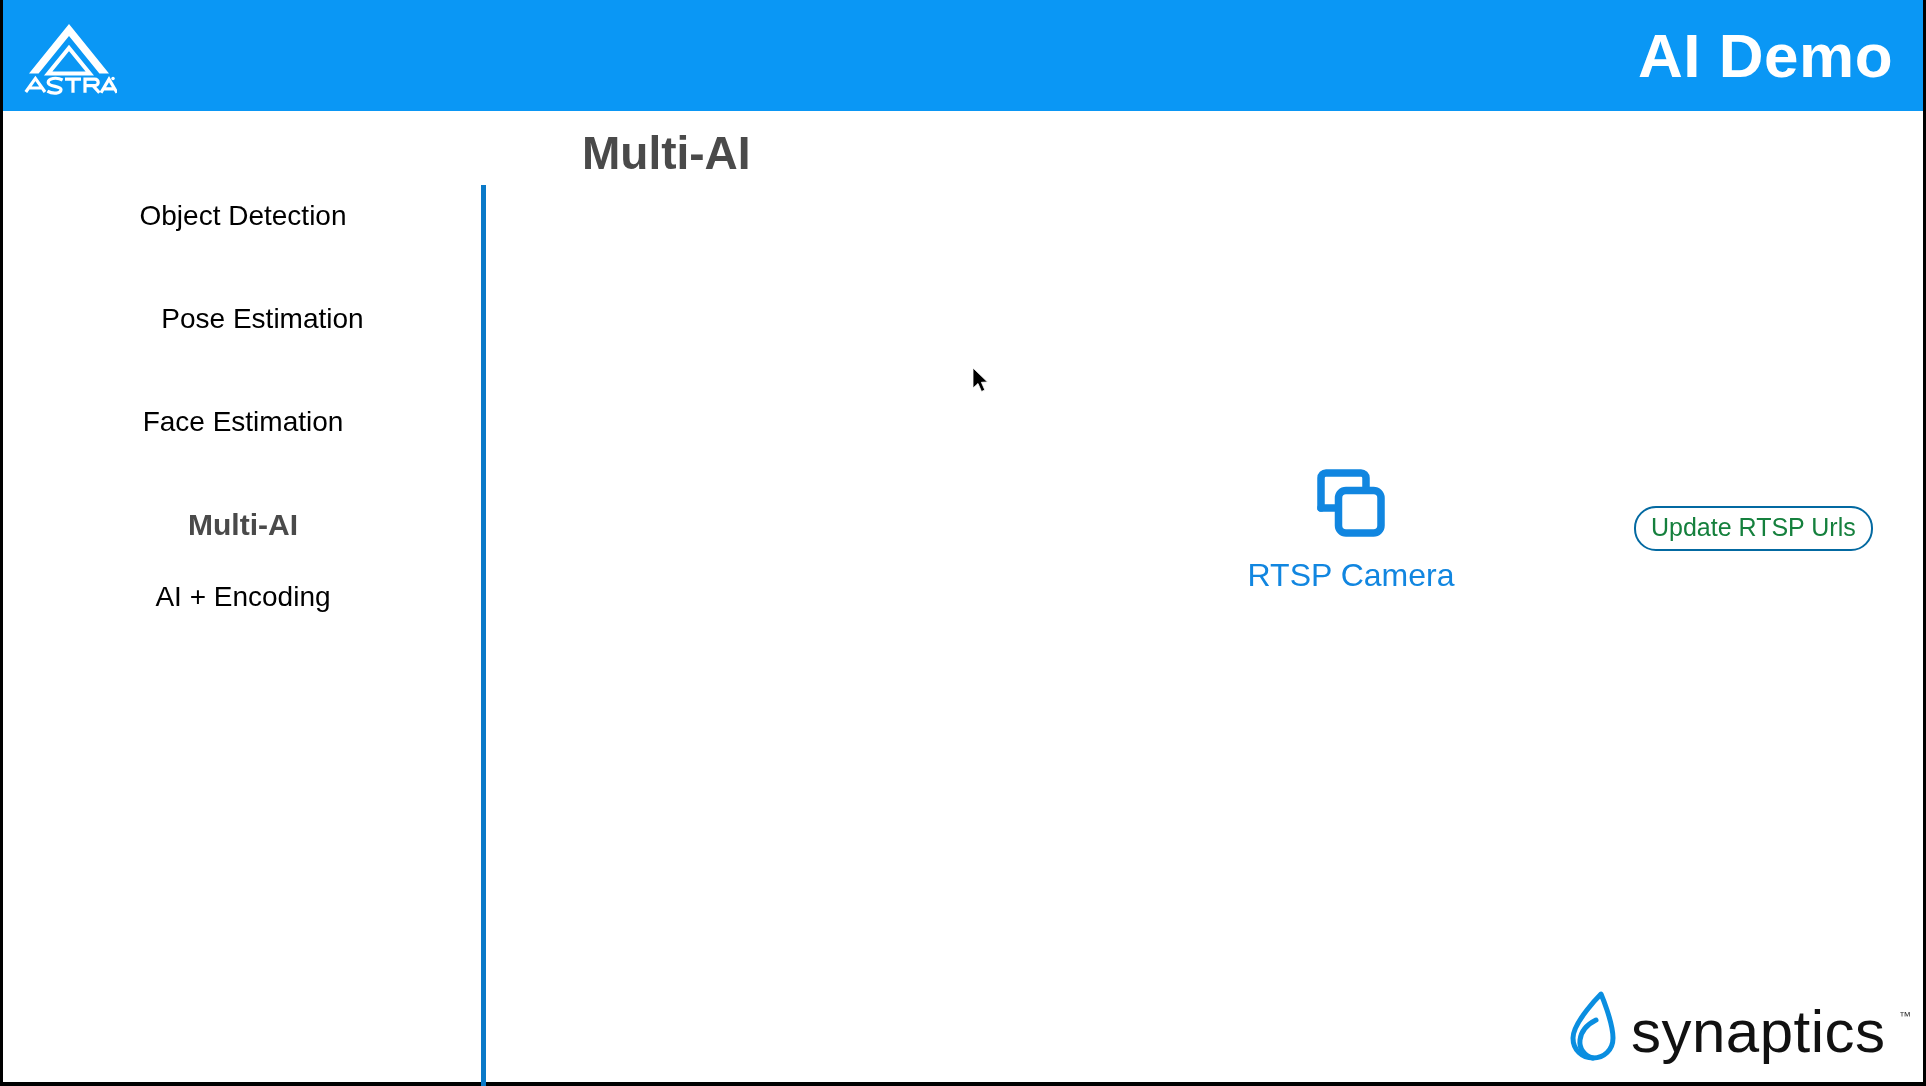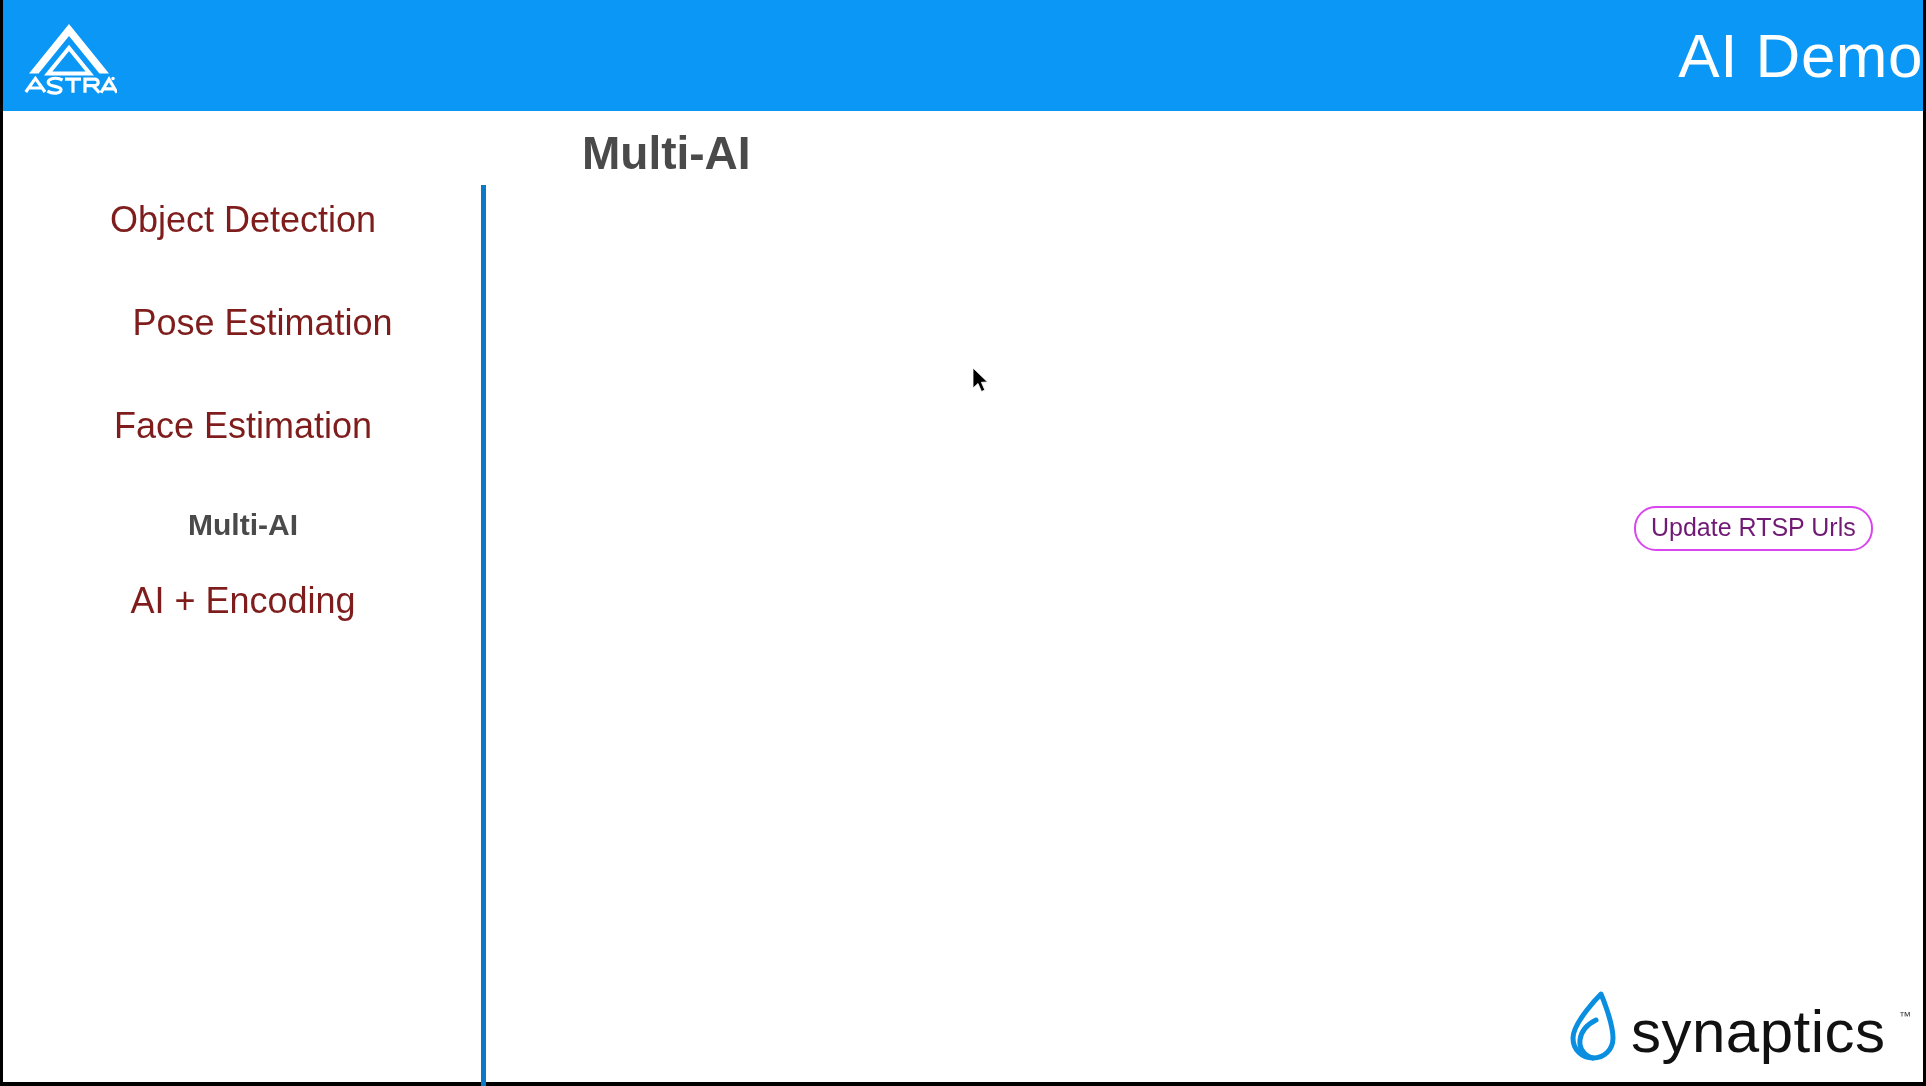--- a/index.html
+++ b/index.html
@@ -43,22 +43,23 @@
   }
   .brand-logo {
     margin-left: 18px;
     width: 96px;
     height: 82px;
     display: block;
   }
   .header-title {
     color: #ffffff;
     font-size: 62px;
-    font-weight: 400;
+    font-weight: 700;
     letter-spacing: 0.5px;
+    margin-right: 30px;
     line-height: 1;
     white-space: nowrap;
   }
 
   
   .body-area {
     position: absolute;
     left: 0;
     top: 111px;
     right: 0;
@@ -77,22 +78,22 @@
   .sidebar-list {
     position: absolute;
     left: 0;
     top: 0;
     width: 480px;
   }
   .nav-item {
     display: block;
     width: 100%;
     text-align: center;
-    color: #7f1d1d;
-    font-size: 36px;
+    color: #000000;
+    font-size: 28px;
     font-weight: 400;
     background: transparent;
     border: 0;
     padding: 0;
     font-family: "Liberation Sans", sans-serif;
     white-space: nowrap;
     line-height: 1;
   }
   .nav-item.active {
     color: #4a4a4a;
@@ -162,24 +163,24 @@
     line-height: 1;
     white-space: nowrap;
   }
 
   
   .pill-button {
     position: absolute;
     left: 1148px;
     top: 395px;
     padding: 7px 15px 9px 15px;
-    border: 2px solid #d946ef;
+    border: 2px solid #0369a1;
     border-radius: 22px;
     background: #ffffff;
-    color: #701a75;
+    color: #15803d;
     font-size: 25px;
     font-family: "Liberation Sans", sans-serif;
     line-height: 1;
     white-space: nowrap;
   }
 
   
   .corp-logo {
     position: absolute;
     right: 8px;
@@ -241,20 +242,28 @@
 
     </nav>
 
     <div class="divider"></div>
 
     <main class="main">
 
       <div class="page-title">Multi-AI</div>
 
 
+      <button class="tile tile-rtsp">
+        <svg class="tile-icon" viewBox="0 0 64 64" aria-hidden="true">
+          <path d="M8 36 L8 12 C8 9.8 9.8 8 12 8 L40 8 C42.2 8 44 9.8 44 12 L44 20" fill="none" stroke="#1186e0" stroke-width="6" stroke-linecap="round" stroke-linejoin="round"></path>
+          <path d="M8 36 L20 36" fill="none" stroke="#1186e0" stroke-width="6" stroke-linecap="round" stroke-linejoin="round"></path>
+          <rect x="22" y="22" width="34" height="34" rx="6" ry="6" fill="none" stroke="#1186e0" stroke-width="6"></rect>
+        </svg>
+        <span class="tile-label">RTSP Camera</span>
+      </button>
 
       <button class="pill-button">Update RTSP Urls</button>
 
       <svg class="corp-logo" viewBox="0 0 352 78" aria-hidden="true">
 
         <path d="M38 8 C38 8 10 36 10 52 C10 64 19 72 30 72 C41 72 50 64 50 52 C50 36 38 8 38 8 Z" fill="none" stroke="#0a8ee0" stroke-width="5" stroke-linejoin="round"></path>
         <path d="M30 72 C21 70 16 62 17 54 C18 45 25 38 33 34" fill="none" stroke="#0a8ee0" stroke-width="5" stroke-linecap="round"></path>
 
         <text x="68" y="66" font-family="'Liberation Sans', sans-serif" font-size="60" fill="#111111" letter-spacing="0.5">synaptics</text>
         <text x="336" y="34" font-family="'Liberation Sans', sans-serif" font-size="12" fill="#333333">™</text>

